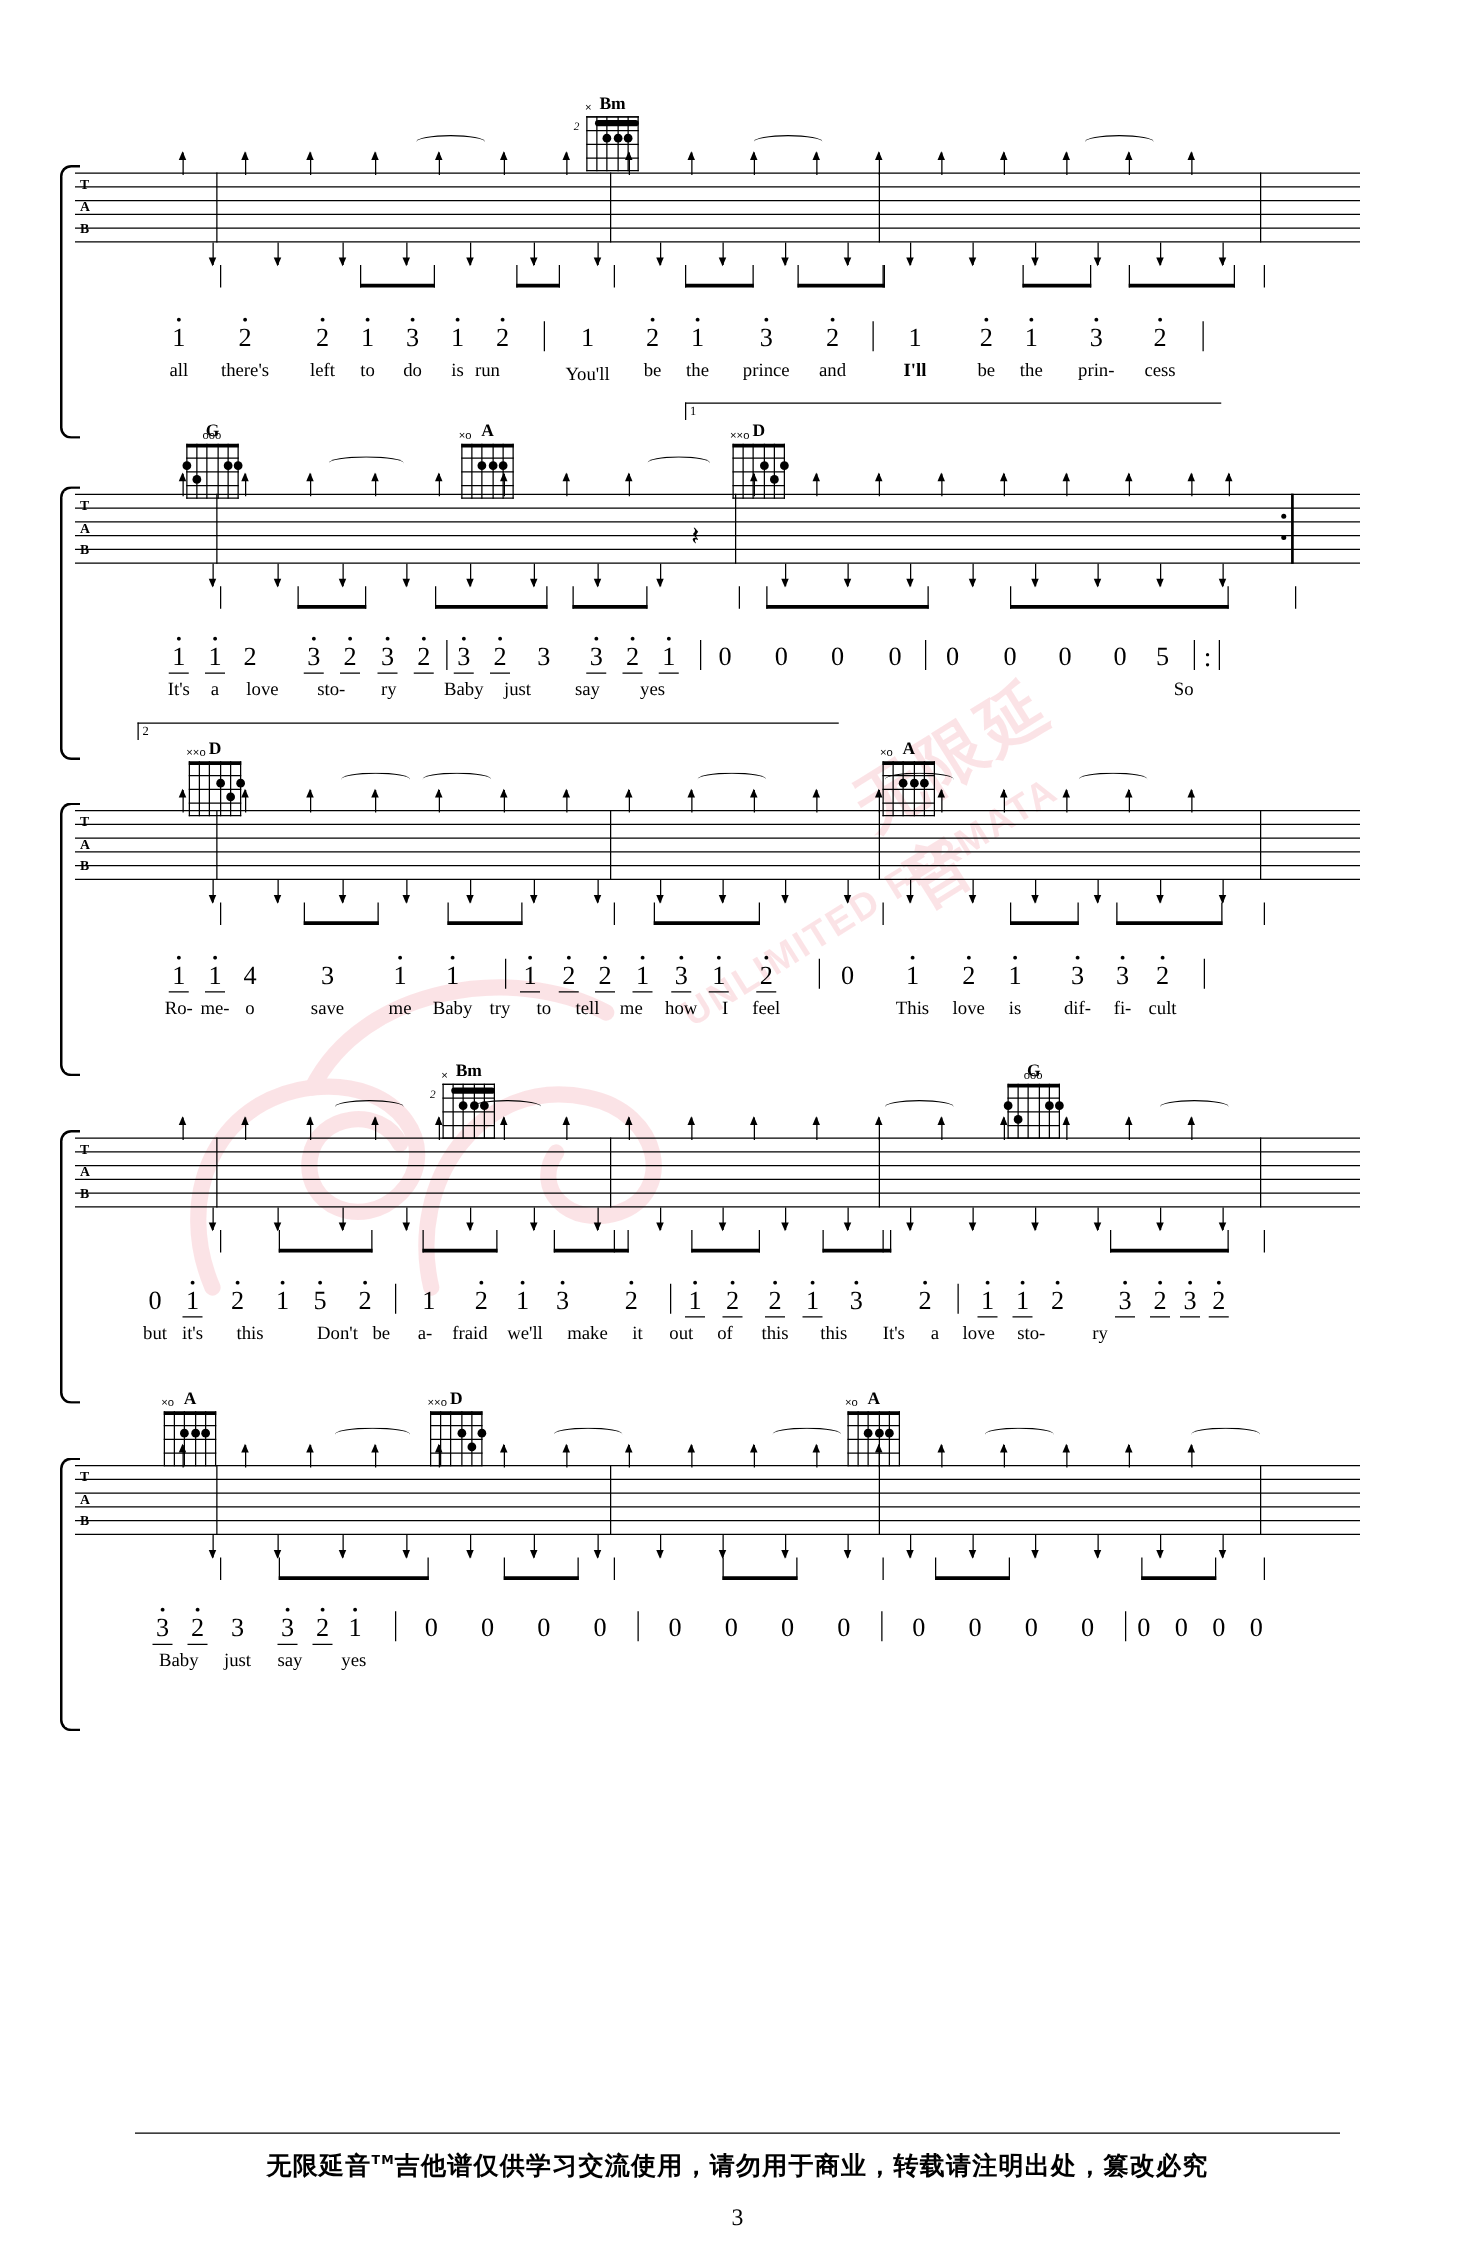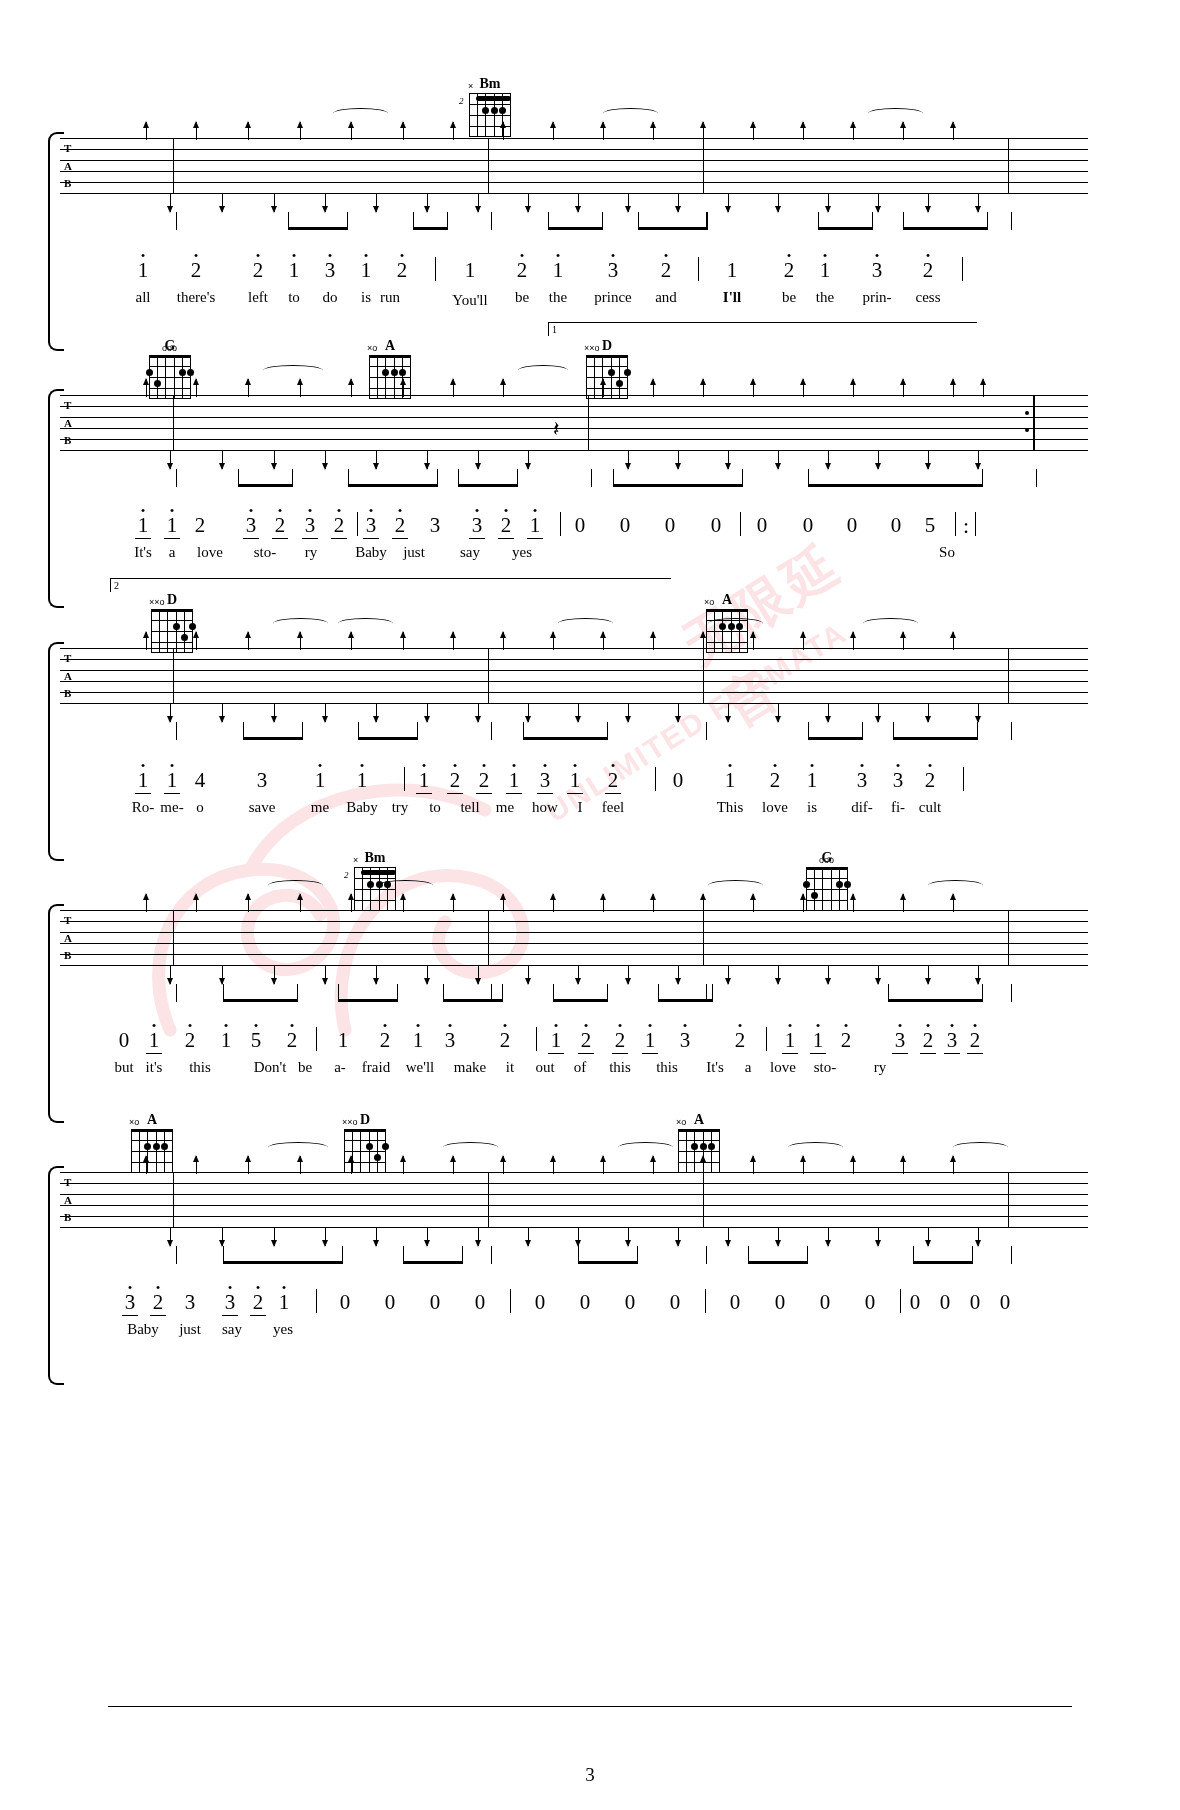--- a/index.html
+++ b/index.html
@@ -1180,15 +1180,18 @@
       <div class="numbar" style="left: 510px;"></div>
       <div class="numbar" style="left: 705px;"></div>
       <div class="numbar" style="left: 900px;"></div>
       <div class="lyric" style="left: 143px; top: 29px;">Baby</div>
       <div class="lyric" style="left: 190px; top: 29px;">just</div>
       <div class="lyric" style="left: 232px; top: 29px;">say</div>
       <div class="lyric" style="left: 283px; top: 29px;">yes</div>
     </div>
 
   <div class="footer-rule"></div>
+  <div class="footer footer-text">
+    <span>无限延音<sup>TM</sup>吉他谱仅供学习交流使用，请勿用于商业，转载请注明出处，篡改必究</span>
+  </div>
   <div class="footer page-num">3</div>
 
 </div>
 
 </body></html>

